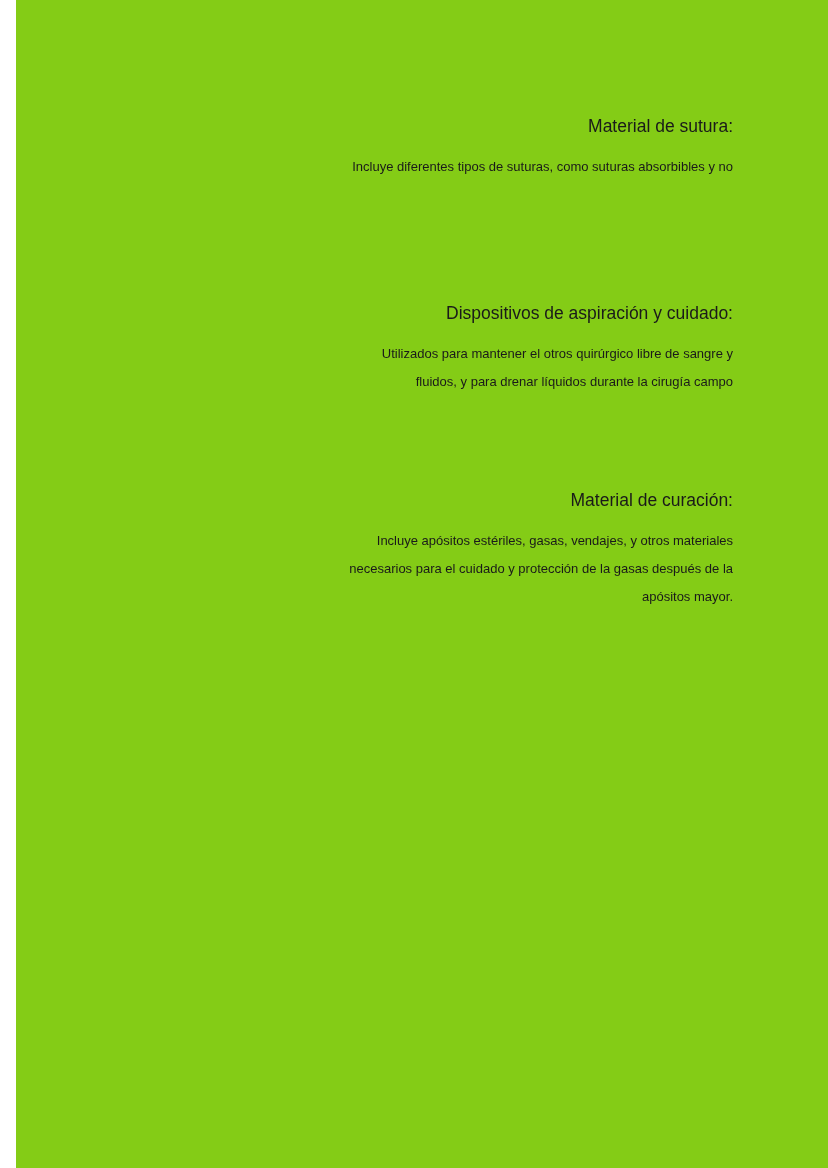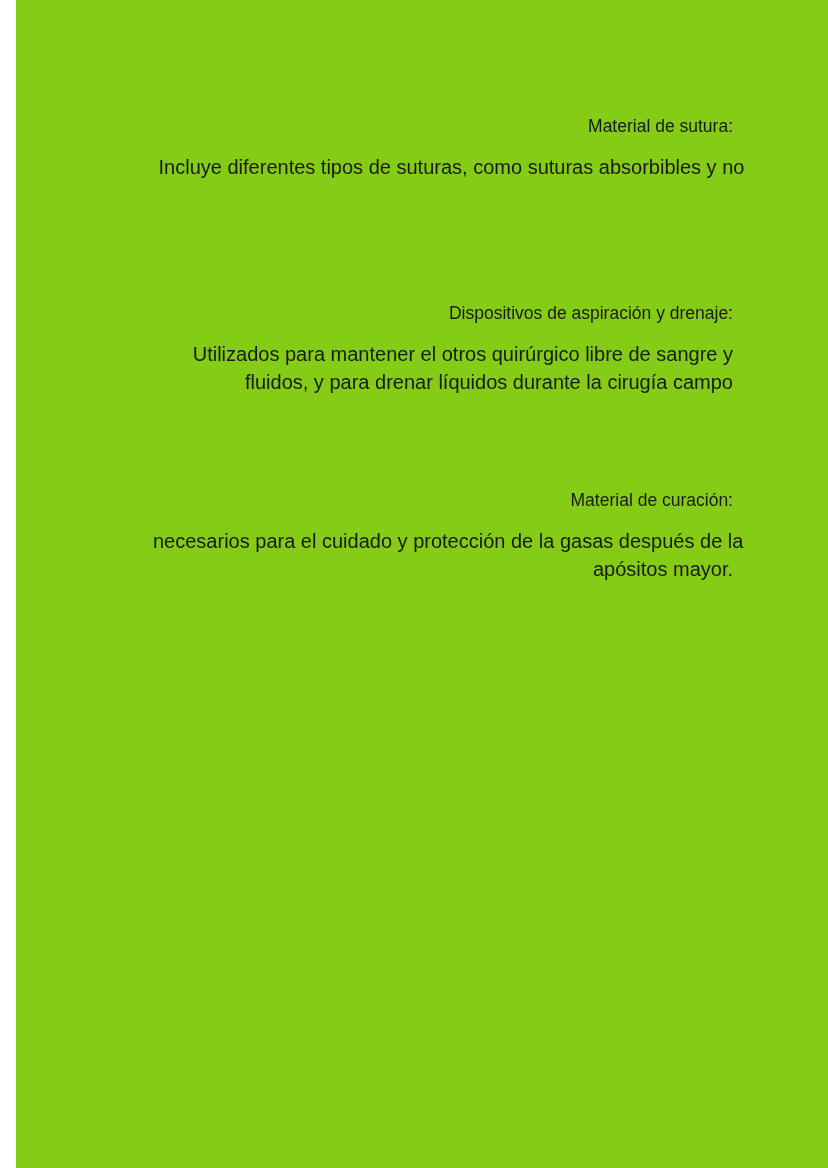--- a/index.html
+++ b/index.html
@@ -29,21 +29,21 @@
       width: 580px;
     }
     .heading {
       font-size: 17.5px;
       line-height: 22px;
       margin: 0;
       font-weight: normal;
       white-space: nowrap;
     }
     .body-line {
-      font-size: 20px;
+      font-size: 13px;
       line-height: 28px;
       margin: 0;
       white-space: pre;
     }
     .body {
       margin-top: 16px;
     }
   </style>
 </head>
 <body>
@@ -51,28 +51,29 @@
 <div class="page">
 
   <div class="section" style="top:115px;">
     <p class="heading">Material de sutura:</p>
     <div class="body">
       <p class="body-line"> Incluye diferentes tipos de suturas, como suturas absorbibles y no</p>
     </div>
   </div>
 
   <div class="section" style="top:302px;">
-    <p class="heading">Dispositivos de aspiración y drenaje:</p>
+    <p class="heading">Dispositivos de aspiración y cuidado:</p>
     <div class="body">
       <p class="body-line"> Utilizados para mantener el otros quirúrgico libre de sangre y</p>
       <p class="body-line">fluidos, y para drenar líquidos durante la cirugía campo</p>
     </div>
   </div>
 
   <div class="section" style="top:489px;">
     <p class="heading">Material de curación:</p>
     <div class="body">
+      <p class="body-line">Incluye apósitos estériles, gasas, vendajes, y otros materiales</p>
       <p class="body-line">necesarios para el cuidado y protección de la gasas después de la</p>
       <p class="body-line">apósitos mayor.</p>
     </div>
   </div>
 
 </div>
 
 </body></html>

